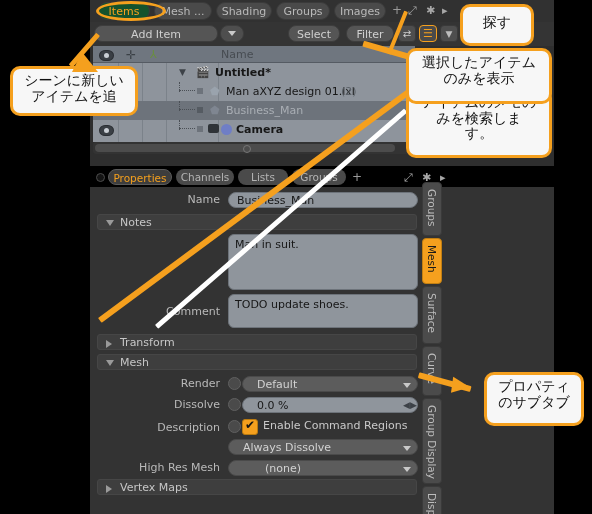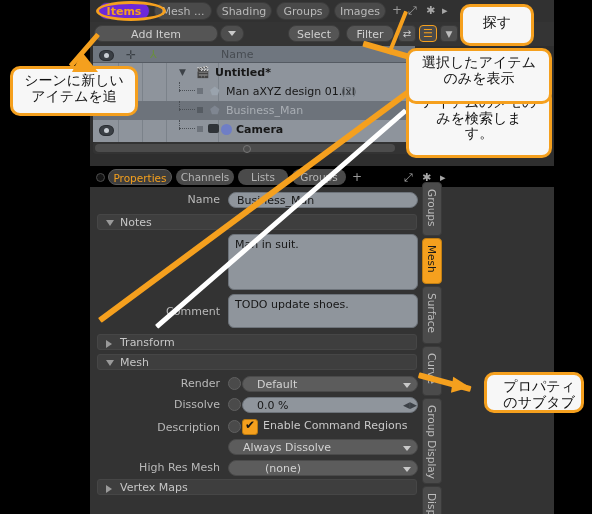--- a/index.html
+++ b/index.html
@@ -14,21 +14,21 @@
   .app{position:absolute;left:90px;top:0;width:464px;height:514px;background:#2e2e2e;}
 
   
   .tabstrip{position:absolute;left:90px;top:0;width:464px;height:22px;background:#313131;}
   .tab{
     position:absolute;top:2px;height:18px;line-height:18px;
     border-radius:9px;background:#4a4a4a;color:#b9b9b9;
     font-size:11px;text-align:center;box-sizing:border-box;
     border:1px solid #3a3a3a;
   }
-  .tab.sel{color:#f5a01e;background:#6d28d9;font-weight:bold;}
+  .tab.sel{color:#f5a01e;background:#14532d;}
   .tab-plus{position:absolute;color:#9a9a9a;font-size:12px;top:3px;}
   .chrome-ico{position:absolute;color:#a8a8a8;font-size:11px;top:4px;}
 
   
   .toolrow{position:absolute;left:90px;top:22px;width:464px;height:24px;background:#343434;}
   .btn{
     position:absolute;height:17px;line-height:17px;border-radius:8px;
     background:#555;border:1px solid #3d3d3d;color:#cfcfcf;font-size:11px;
     text-align:center;box-sizing:border-box;
   }
@@ -349,18 +349,18 @@
     <div>アイテムのメモの</div>
     <div>みを検索しま</div>
     <div>す。</div>
   </div>
 
   <div class="callout" style="left:406px;top:48px;width:146px;height:56px;">
     <div>選択したアイテム</div>
     <div>のみを表示</div>
   </div>
 
-  <div class="callout" style="left:484px;top:372px;width:100px;height:41px;text-align:right;">
+  <div class="callout" style="left:484px;top:372px;width:100px;height:54px;">
     <div>プロパティ</div>
     <div>のサブタブ</div>
   </div>
 
 </div>
 
 </body></html>

